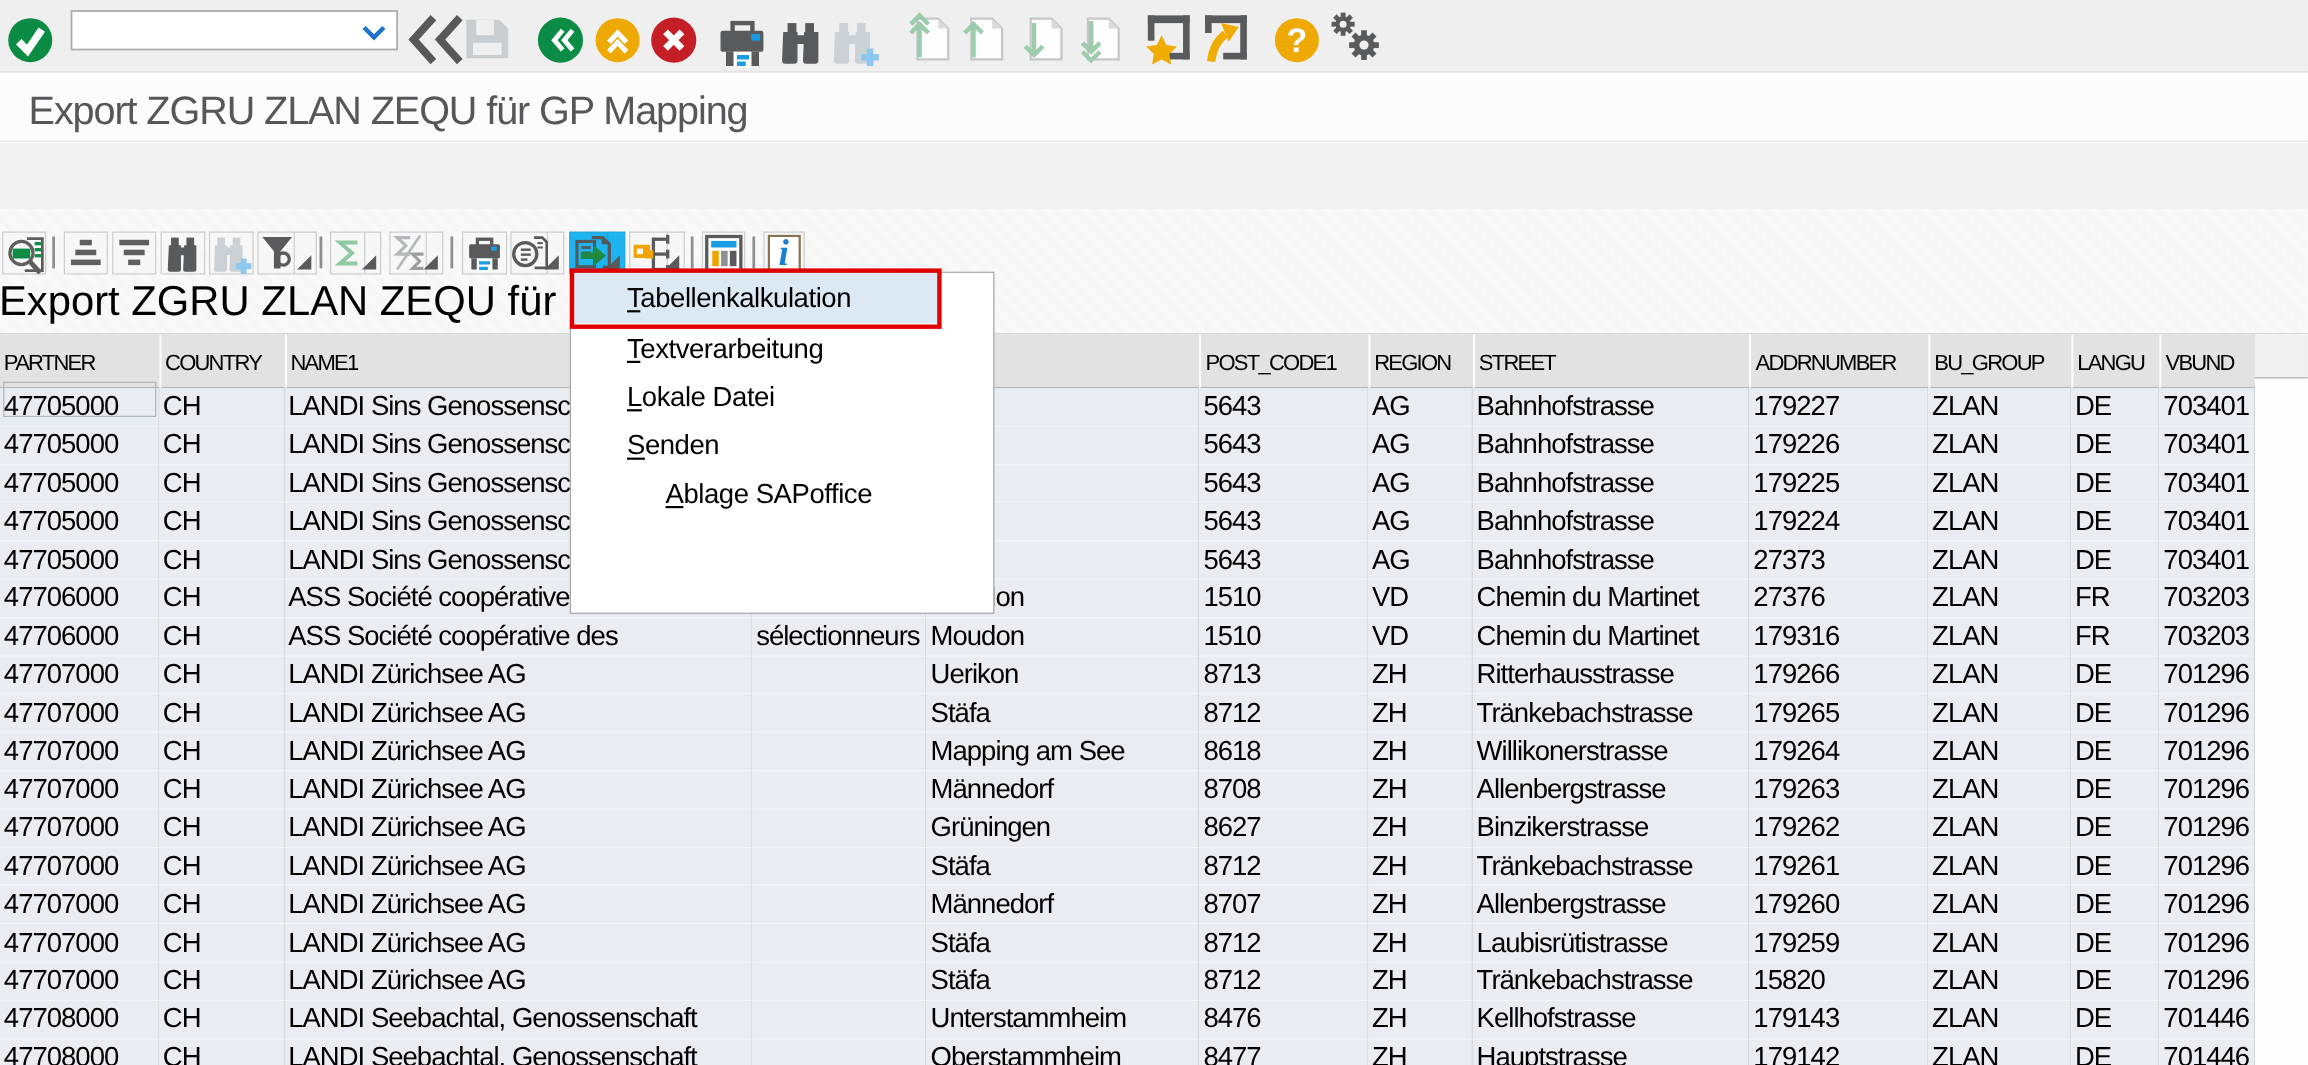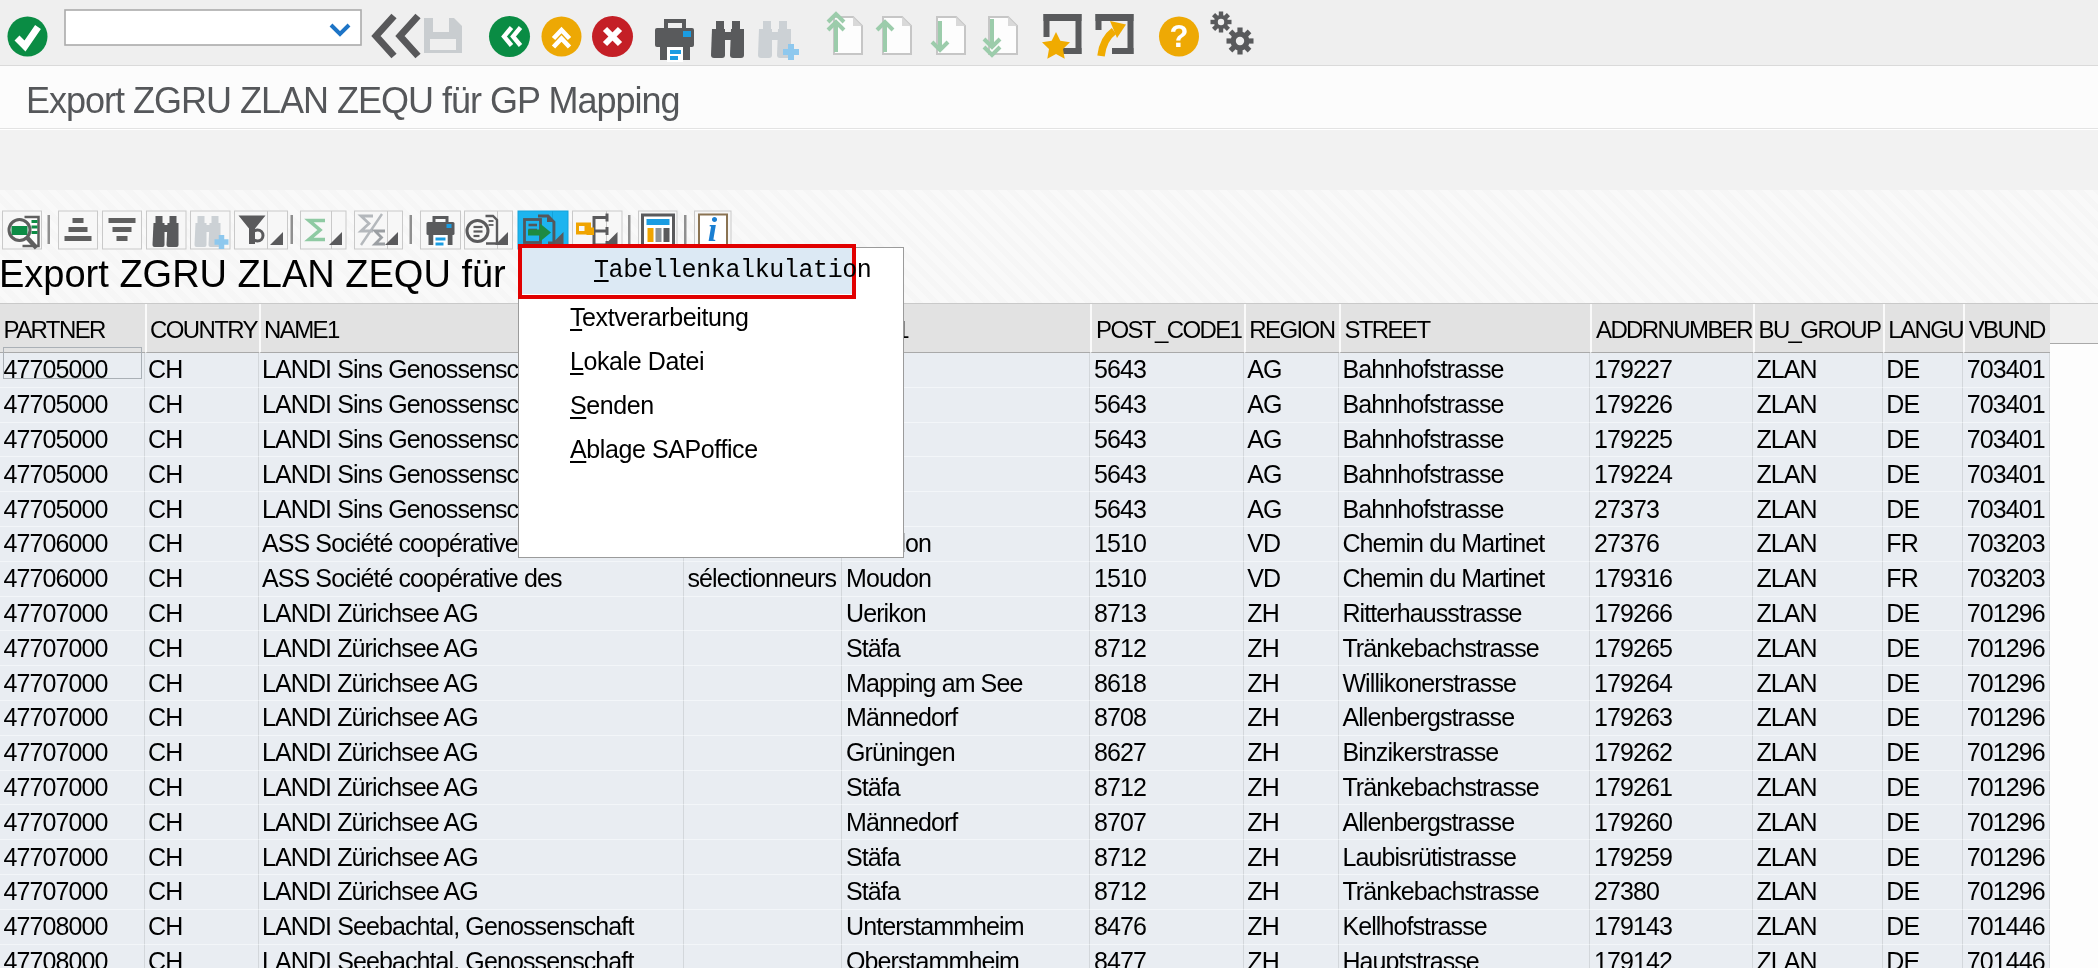--- a/index.html
+++ b/index.html
@@ -15,21 +15,21 @@
   #strip { left:0; top:190px; width:2098px; height:114px; background:#f9f9f9;
     background-image:repeating-linear-gradient(45deg, rgba(0,0,0,0.012) 0 6px, rgba(0,0,0,0) 6px 12px); }
   #hdrtopline { left:0; top:303px; width:2098px; height:1px; background:#c9c9c9; }
   #blacktitle { left:-1px; top:253px; font-size:38px; color:#000; white-space:nowrap; z-index:3; }
 
   
   #tbl { left:0; top:304px; z-index:2; }
   table { border-collapse:separate; border-spacing:0; table-layout:fixed; width:2050px; }
   td, th { overflow:hidden; white-space:nowrap; vertical-align:middle; box-sizing:border-box; }
   th { height:49px; background:#e2e2e2; font-weight:normal; text-align:left;
-       font-size:24px; letter-spacing:-1.6px; padding:4px 0 0 3.5px; color:#000;
+       font-size:20px; letter-spacing:-1.6px; padding:4px 0 0 3.5px; color:#000;
        border-left:2px solid #fafafa; border-bottom:1px solid #a9a9a9; }
   th:first-child { border-left:none; }
   td { height:34.8px; background:#e9edf2; font-size:25px; letter-spacing:-0.9px;
        padding:0 0 0 3.5px; color:#000;
        border-right:1px solid #d3d7db; border-bottom:1px solid #f3f6f9; }
   #rightpane { left:2050px; top:304px; width:48px; height:664px; background:#fdfdfd; z-index:2; }
   #rightpaneh { left:2050px; top:304px; width:48px; height:40px; background:#f0f0f0;
      border-bottom:1px solid #a9a9a9; z-index:2; }
   #focuscell { left:3px; top:347px; width:139px; height:32px;
     border:1px solid #aab0b6; z-index:3; }
@@ -37,21 +37,21 @@
   
   #menu { left:518px; top:247px; width:386px; height:311px; background:#fff;
     border:1px solid #9b9b9b; z-index:10; }
   .mi { position:absolute; left:0; width:333px; height:44px; font-size:25px;
     letter-spacing:-0.4px; color:#000; line-height:44px; padding-left:51px; }
   .mi u { text-decoration-thickness:1.5px; text-underline-offset:3px; }
   #redbox { left:518px; top:244px; width:338px; height:55px;
     border:4px solid #e10000; z-index:12; background:transparent; }
   #mi1bg { left:522px; top:248px; width:330px; height:46px; background:#dce9f4; z-index:11; }
   #mi1t { left:522px; top:248px; width:330px; height:46px; font-size:25px; letter-spacing:-0.4px;
-    line-height:46px; padding-left:72px; z-index:13;font-family:Liberation Mono, monospace; }
+    line-height:46px; padding-left:48px; z-index:13; }
   #mi1t u, .mi u { text-decoration-thickness:1.5px; text-underline-offset:3px; }
 </style>
 </head>
 <body>
 <div class="abs" id="topbar"></div>
 <div class="abs" id="titlebar"></div>
 <div class="abs" id="titletext">Export ZGRU ZLAN ZEQU für GP Mapping</div>
 <div class="abs" id="gap1"></div>
 <div class="abs" id="strip"></div>
 <div class="abs" id="hdrtopline"></div>
@@ -300,21 +300,21 @@
         </tr>
 <tr>
           <td>47707000</td>
           <td>CH</td>
           <td>LANDI Zürichsee AG</td>
           <td></td>
           <td>Stäfa</td>
           <td>8712</td>
           <td>ZH</td>
           <td>Tränkebachstrasse</td>
-          <td>27380</td>
+          <td>15820</td>
           <td>ZLAN</td>
           <td>DE</td>
           <td>701296</td>
         </tr>
 <tr>
           <td>47708000</td>
           <td>CH</td>
           <td>LANDI Seebachtal, Genossenschaft</td>
           <td></td>
           <td>Unterstammheim</td>
@@ -661,17 +661,17 @@
   </g>
 </g>
 <circle cx="1240" cy="41" r="4.2" fill="#efefef"></circle>
 <circle cx="1221" cy="22" r="3.2" fill="#efefef"></circle>
 </svg>
 
 <div class="abs" id="menu">
   <div class="mi" style="top:47px;"><u>T</u>extverarbeitung</div>
   <div class="mi" style="top:91px;"><u>L</u>okale Datei</div>
   <div class="mi" style="top:135px;"><u>S</u>enden</div>
-  <div class="mi" style="top:179px;"><u>A</u>blage SAPoffice</div>
+  <div class="mi" style="top:179px;margin-left:35px;"><u>A</u>blage SAPoffice</div>
 </div>
 <div class="abs" id="mi1bg"></div>
 <div class="abs" id="mi1t"><u>T</u>abellenkalkulation</div>
 <div class="abs" id="redbox"></div>
 
 </body></html>

